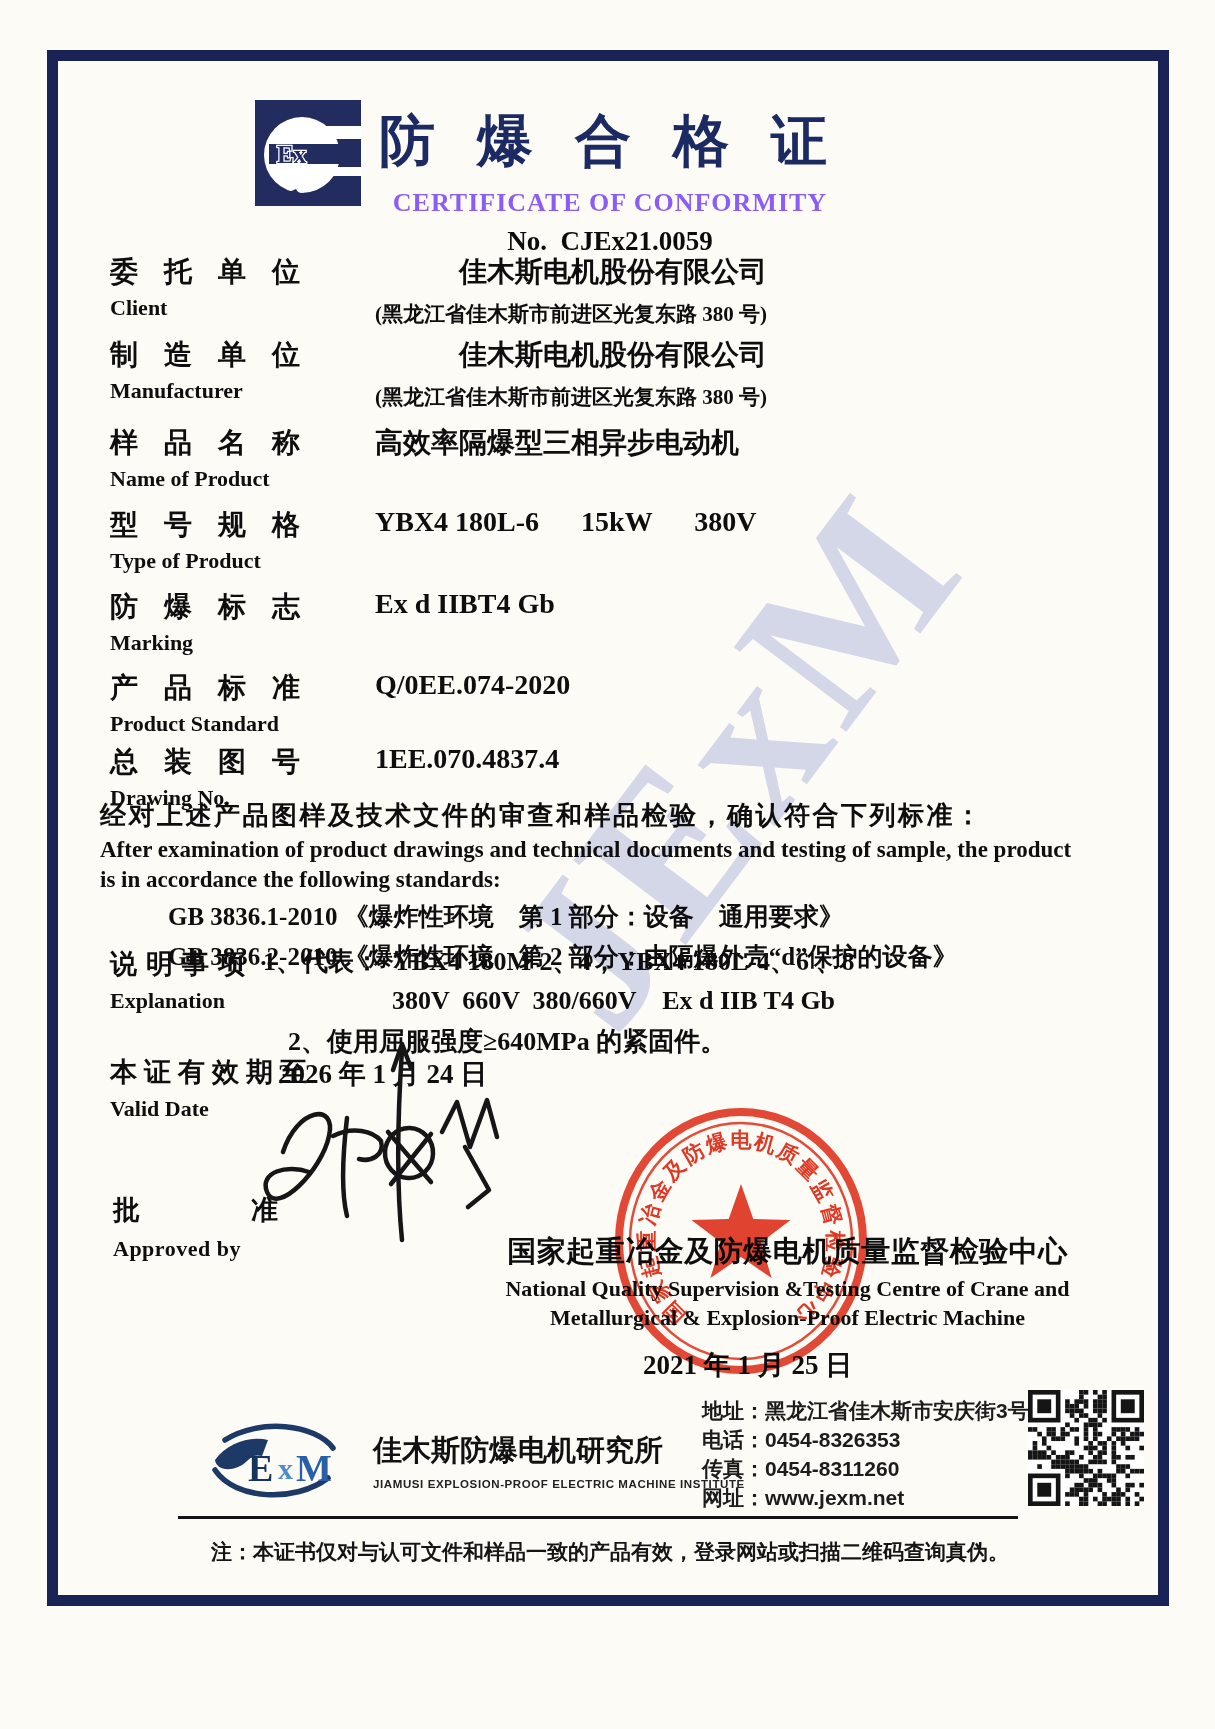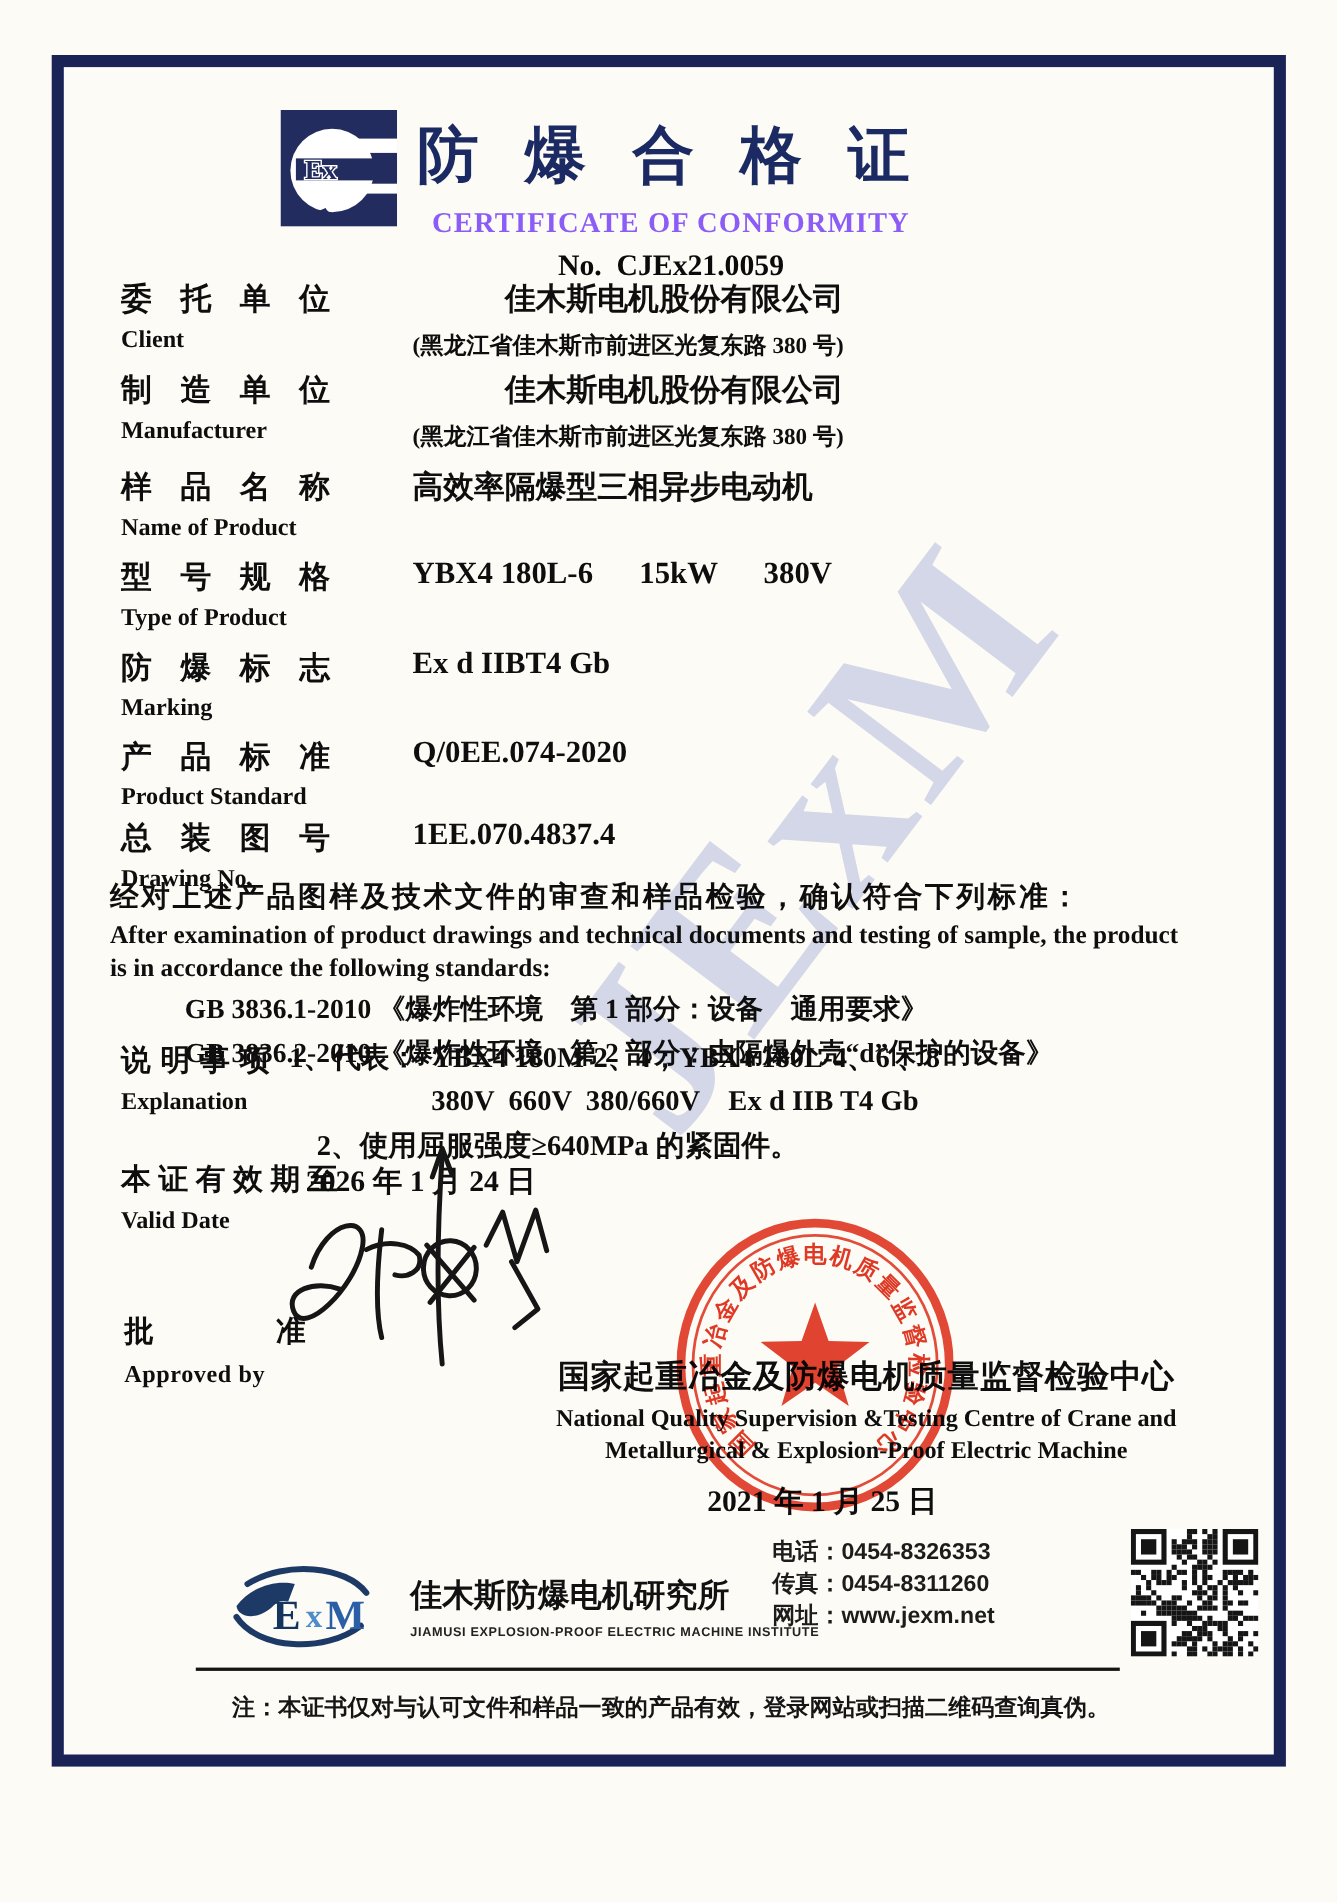--- a/index.html
+++ b/index.html
@@ -237,20 +237,21 @@
     <text x="78" y="61" font-size="30" font-weight="bold" fill="#4f8cc9" font-family="Liberation Serif, serif">x</text>
     <text x="96" y="63" font-size="38" font-weight="bold" fill="#2a5fa8" font-family="Liberation Serif, serif">M</text>
   </svg>
 
   <div class="abs inst-block z2">
     <div class="inst-zh">佳木斯防爆电机研究所</div>
     <div class="inst-en">JIAMUSI EXPLOSION-PROOF ELECTRIC MACHINE INSTITUTE</div>
   </div>
 
   <div class="abs contact z2">
+    <div>地址：黑龙江省佳木斯市安庆街3号</div>
     <div>电话：0454-8326353</div>
     <div>传真：0454-8311260</div>
     <div>网址：www.jexm.net</div>
   </div>
 
   <svg class="abs qr z2" id="qr-svg" viewBox="0 0 125 125">
     <rect x="0" y="0" width="125" height="125" fill="#ffffff"></rect>
   <rect x="55" y="0" width="5" height="5" fill="#151515"></rect>
       <rect x="60" y="0" width="5" height="5" fill="#151515"></rect>
       <rect x="70" y="0" width="5" height="5" fill="#151515"></rect>

